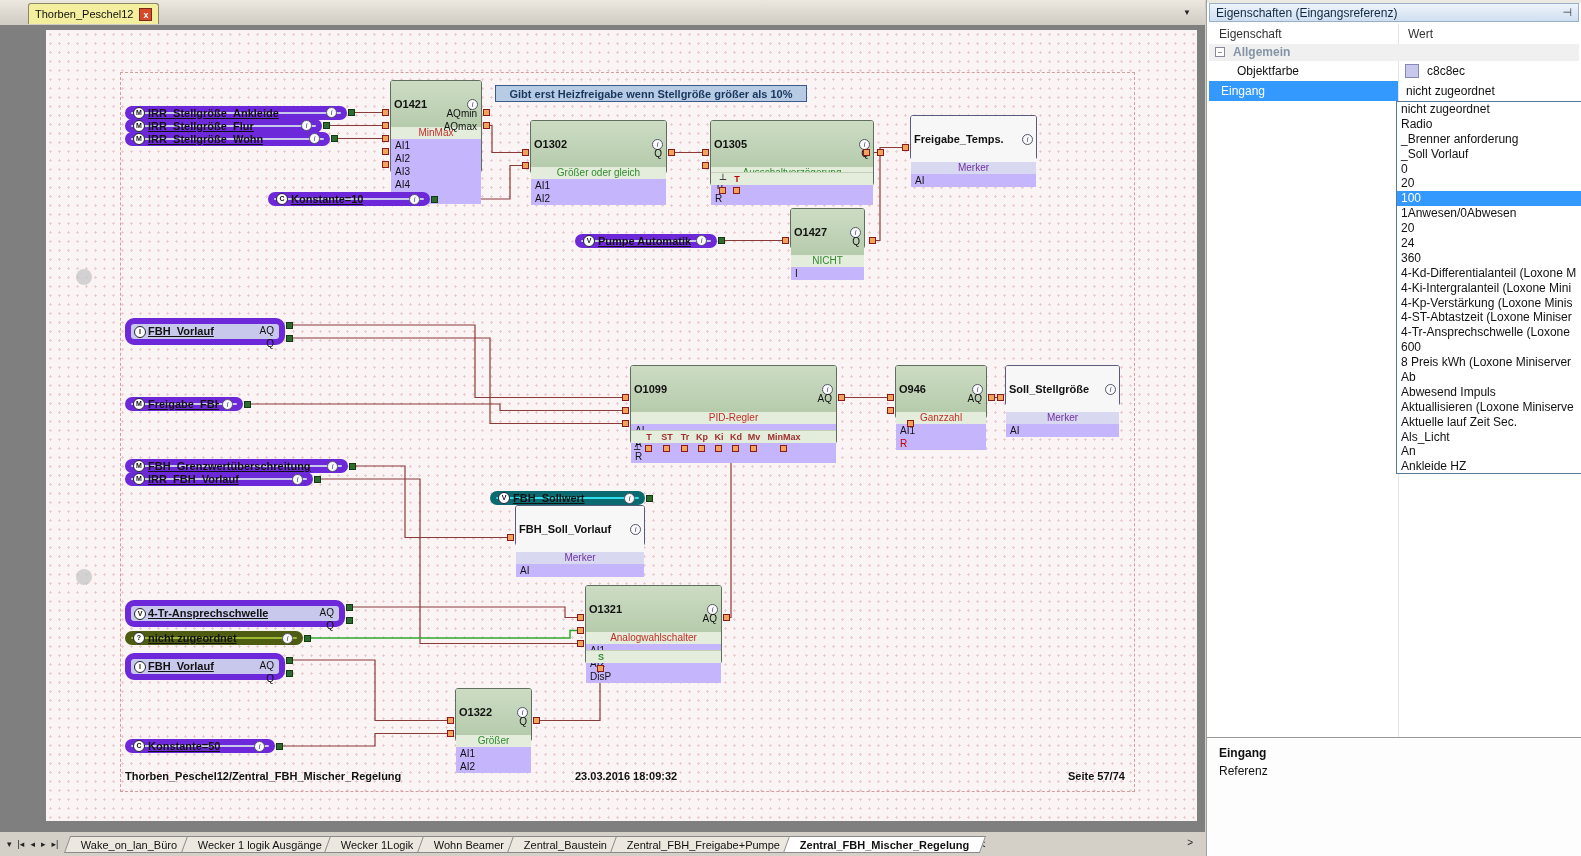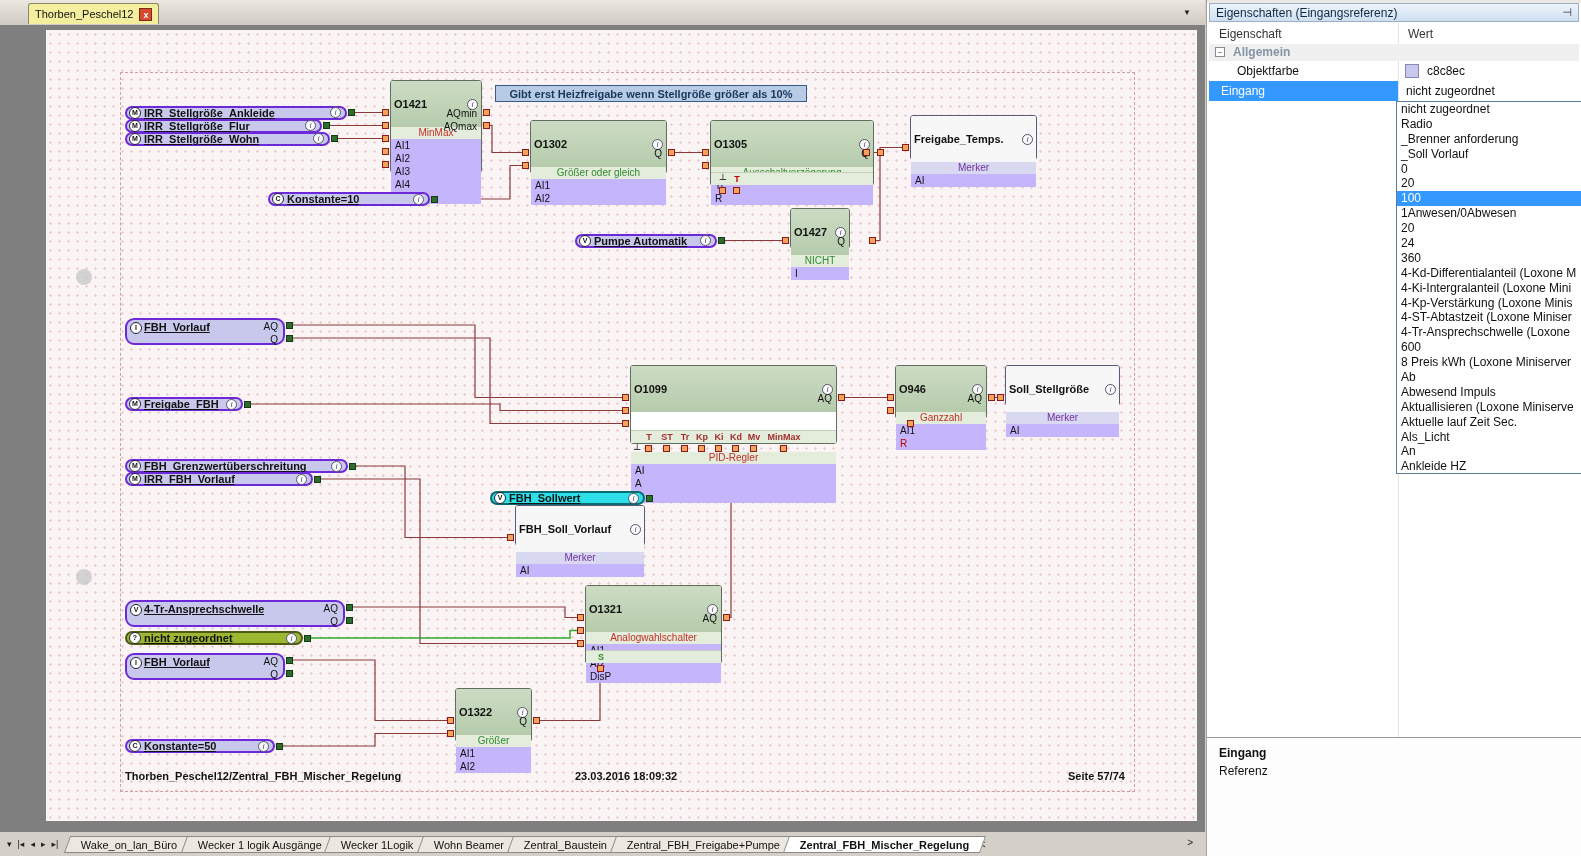--- a/index.html
+++ b/index.html
@@ -35,21 +35,21 @@
   .blk-bottom{position:absolute;left:0;right:0;bottom:0;height:12px;background:#e4ecdb;
               border-top:1px solid #c2d0b8;font-size:9px;font-weight:bold;}
   .blk-bottom span{position:absolute;top:0;line-height:12px;transform:translateX(-50%);}
   .block.merker .blk-head{background:#f7f7f7;}
   .block.merker{border-color:#5a5a7a;}
   .block.merker .blk-sub{background:#d8d8f0;color:#7030a0;}
   .anchor{position:absolute;font-size:9px;color:#000;z-index:4;line-height:8px;}
   .info-icon{width:9px;height:9px;border-radius:50%;border:1px solid #556;color:#334;background:#fafaff;
              font-size:7px;line-height:9px;text-align:center;font-weight:normal;font-style:italic;flex:none;box-sizing:content-box;}
   
-  .pill{position:absolute;height:14px;background:#c8c8ec;border:2px solid #6d28d9;border-radius:7px;
+  .pill{position:absolute;height:14px;background:#c8c8ec;border:6px solid #6d28d9;border-radius:7px;
         display:flex;align-items:center;padding:0 4px 0 2px;gap:3px;box-sizing:border-box;z-index:2;}
   .pill.double{height:27px;border-radius:9px;display:block;padding:0;}
   .pill.green{background:#9cb832;border-color:#4e5c12;}
   .pill.cyan{background:#2cdfe8;border-color:#0a6a70;}
   .pill .lbl{font-size:11px;font-weight:bold;text-decoration:underline;white-space:nowrap;overflow:hidden;}
   .ref-icon{width:10px;height:10px;border-radius:50%;border:1px solid #223;background:#fff;
             font-size:7px;font-weight:bold;line-height:10px;text-align:center;flex:none;box-sizing:content-box;}
   .pill .info-icon{margin-left:auto;}
   .pill.double .ref-icon{position:absolute;left:3px;top:2px;}
   .pill.double .lbl{position:absolute;left:17px;top:0;line-height:14px;}
@@ -243,21 +243,21 @@
       <div class="blk-bottom">
         <span style="left: 12px; color: rgb(0, 0, 0);">┴</span>
         <span style="left: 26px; color: rgb(192, 0, 0);">T</span>
       </div>
     </div>
     <div class="pin" style="left: 702px; top: 149px;"></div>
     <div class="pin" style="left: 702px; top: 162px;"></div>
     <div class="pin" style="left: 863px; top: 149px;"></div>
     <div class="pin" style="left: 719px; top: 187px;"></div>
     <div class="pin" style="left: 733px; top: 187px;"></div>
-    <div class="block" style="left: 790px; top: 208px; width: 60px; height: 41px;">
+    <div class="block" style="left: 790px; top: 208px; width: 75px; height: 41px;">
       <div class="blk-head">
         <span>O1427</span>
         <span class="info-icon">i</span>
       </div>
       <div class="blk-sub" style="color: rgb(46, 139, 46);">NICHT</div>
       <div class="blk-body" style="height: 13px;">
         <div class="blk-row">I</div>
       </div>
       <span class="blk-out" style="top: 26px;">Q</span>
     </div>
@@ -272,21 +272,21 @@
       <div class="blk-body" style="height: 13px;">
         <div class="blk-row">AI</div>
       </div>
     </div>
     <div class="pin" style="left: 902px; top: 144px;"></div>
     <div class="block" style="left: 630px; top: 365px; width: 207px; height: 79px;">
       <div class="blk-head">
         <span>O1099</span>
         <span class="info-icon">i</span>
       </div>
-      <div class="blk-sub" style="color: rgb(192, 48, 40); margin-top: 40px;">PID-Regler</div>
+      <div class="blk-sub" style="color: rgb(192, 48, 40);">PID-Regler</div>
       <div class="blk-body" style="height: 39px;">
         <div class="blk-row">AI</div>
         <div class="blk-row">A</div>
         <div class="blk-row">R</div>
       </div>
       <span class="blk-out" style="top: 26px;">AQ</span>
       <div class="blk-bottom">
         <span style="left: 18px; color: rgb(160, 48, 48);">T</span>
         <span style="left: 36px; color: rgb(160, 48, 48);">ST</span>
         <span style="left: 54px; color: rgb(160, 48, 48);">Tr</span>

